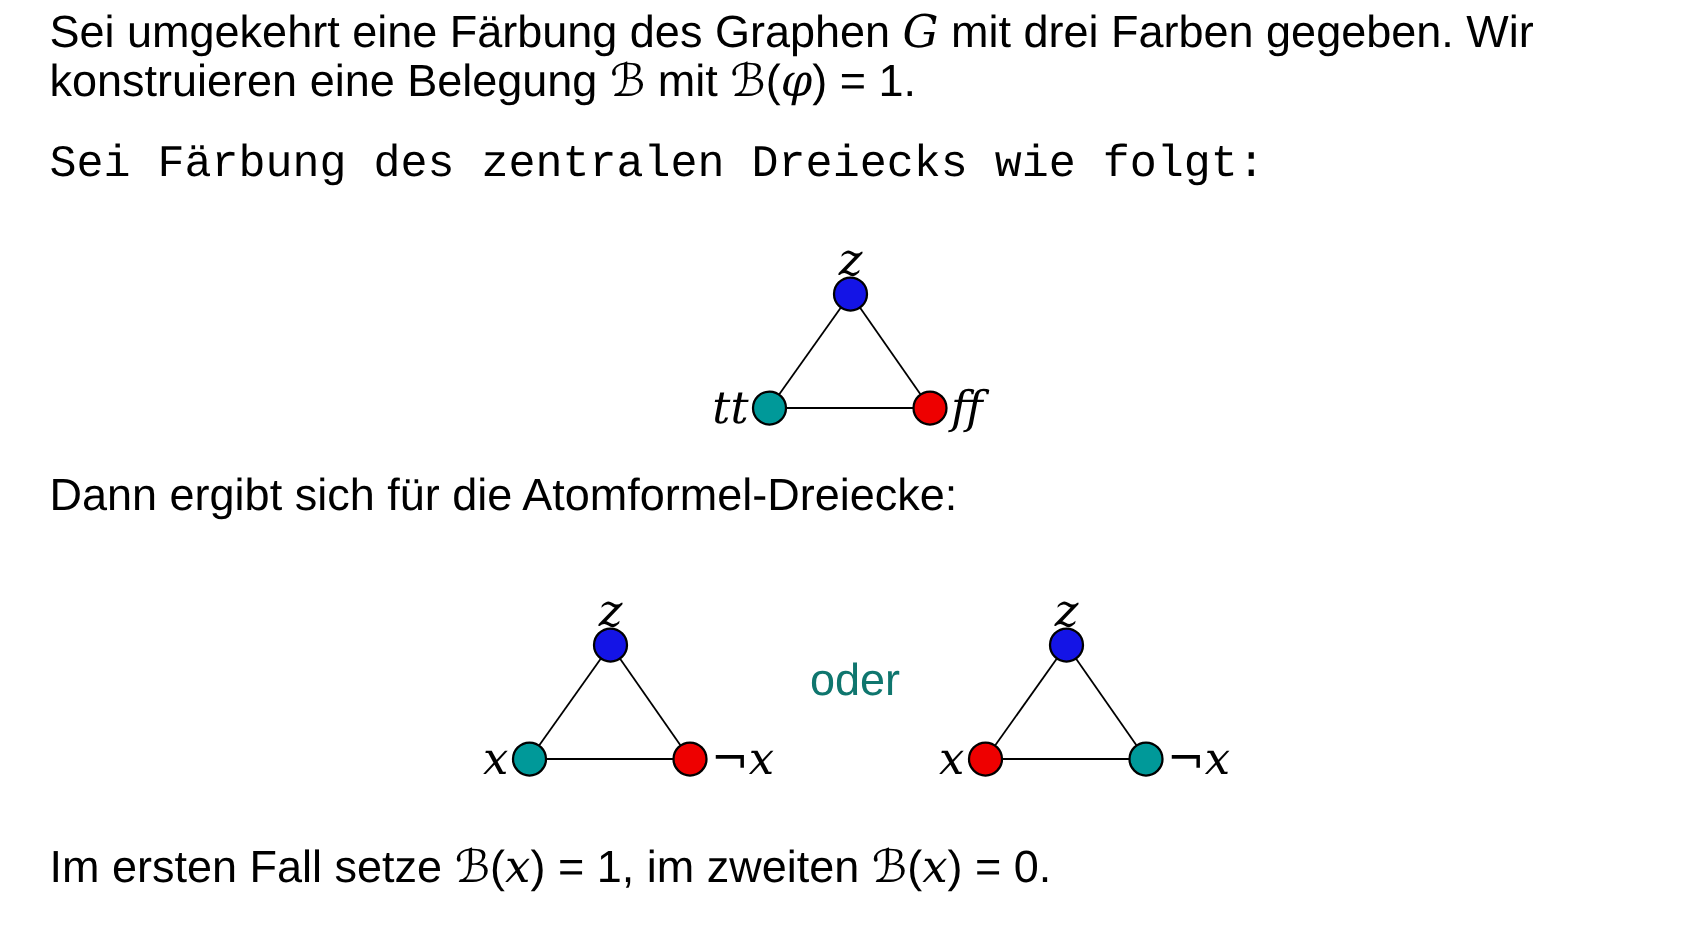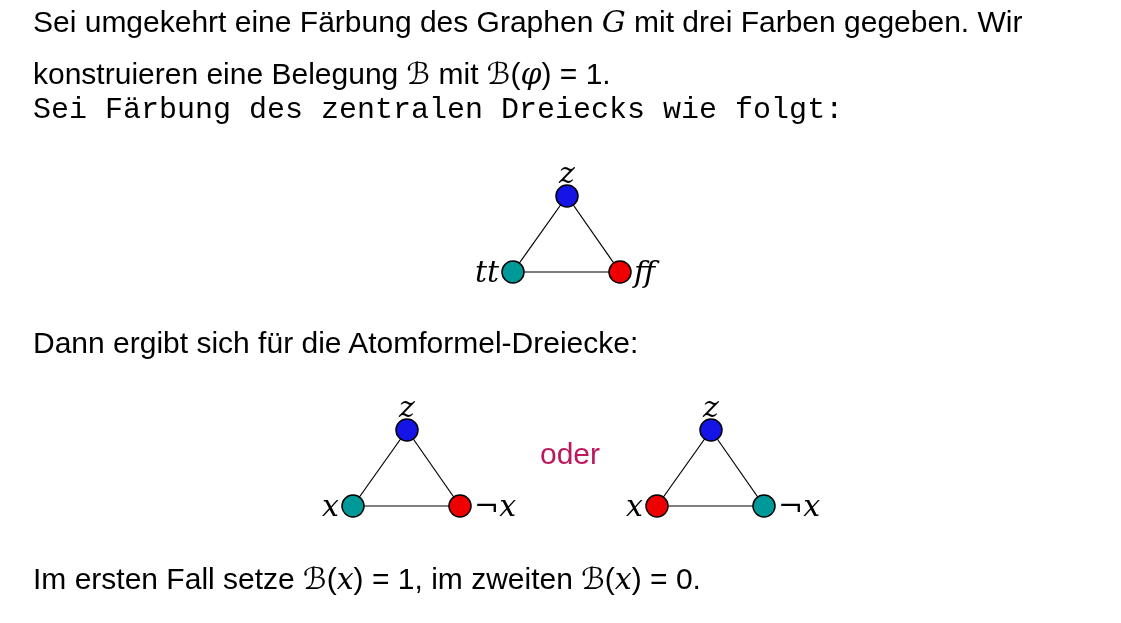--- a/index.html
+++ b/index.html
@@ -22,53 +22,53 @@
   .diagram { position:absolute; width:270px; height:150px; }
   .diagram svg { display:block; width:270px; height:150px; }
   .edge { stroke:#000000; stroke-width:1.2; }
   .node { stroke:#000000; stroke-width:1.5; }
   .node-label {
     font-family:"DejaVu Serif", serif; font-style:italic;
     font-size:30px; fill:#000000;
   }
   .oder {
     position:absolute; left:505px; top:437px; width:130px;
-    font-size:30px; text-align:center; color:#be185d;
+    font-size:30px; text-align:center; color:#0f766e;
   }
 </style>
 </head>
 <body>
 
 <div class="slide">
 
   <div class="text-line" style="top:3px;">
     <span>Sei umgekehrt eine Färbung des Graphen </span><span class="mi">G</span><span> mit drei Farben gegeben. Wir</span>
   </div>
 
-  <div class="text-line" style="top:55px;text-align:center;">
+  <div class="text-line" style="top:36px;text-align:center;">
     <span>konstruieren eine Belegung </span><span class="script-b">ℬ</span><span> mit </span><span class="script-b">ℬ</span><span>(</span><span class="mi">φ</span><span>) = 1.</span>
   </div>
 
   <div class="text-line" style="top:91px;font-family:Liberation Mono, monospace;">Sei Färbung des zentralen Dreiecks wie folgt:</div>
 
   <div class="diagram" style="left:430px; top:151px;">
     <svg viewBox="0 0 270 150">
       <line class="edge" x1="137" y1="45" x2="83" y2="121"></line>
       <line class="edge" x1="137" y1="45" x2="190" y2="121"></line>
       <line class="edge" x1="83" y1="121" x2="190" y2="121"></line>
       <circle class="node" cx="137" cy="45" r="11" fill="#1414e6"></circle>
       <circle class="node" cx="83" cy="121" r="11" fill="#009999"></circle>
       <circle class="node" cx="190" cy="121" r="11" fill="#ee0000"></circle>
       <text class="node-label" x="137" y="32" text-anchor="middle">z</text>
       <text class="node-label" x="69" y="131" text-anchor="end">tt</text>
       <text class="node-label" x="204" y="131" text-anchor="start">ff</text>
     </svg>
   </div>
 
-  <div class="text-line" style="top:324px;">Dann ergibt sich für die Atomformel-Dreiecke:</div>
+  <div class="text-line" style="top:312px;">Dann ergibt sich für die Atomformel-Dreiecke:</div>
 
   <div class="diagram" style="left:270px; top:385px;">
     <svg viewBox="0 0 270 150">
       <line class="edge" x1="137" y1="45" x2="83" y2="121"></line>
       <line class="edge" x1="137" y1="45" x2="190" y2="121"></line>
       <line class="edge" x1="83" y1="121" x2="190" y2="121"></line>
       <circle class="node" cx="137" cy="45" r="11" fill="#1414e6"></circle>
       <circle class="node" cx="83" cy="121" r="11" fill="#009999"></circle>
       <circle class="node" cx="190" cy="121" r="11" fill="#ee0000"></circle>
       <text class="node-label" x="137" y="32" text-anchor="middle">z</text>

